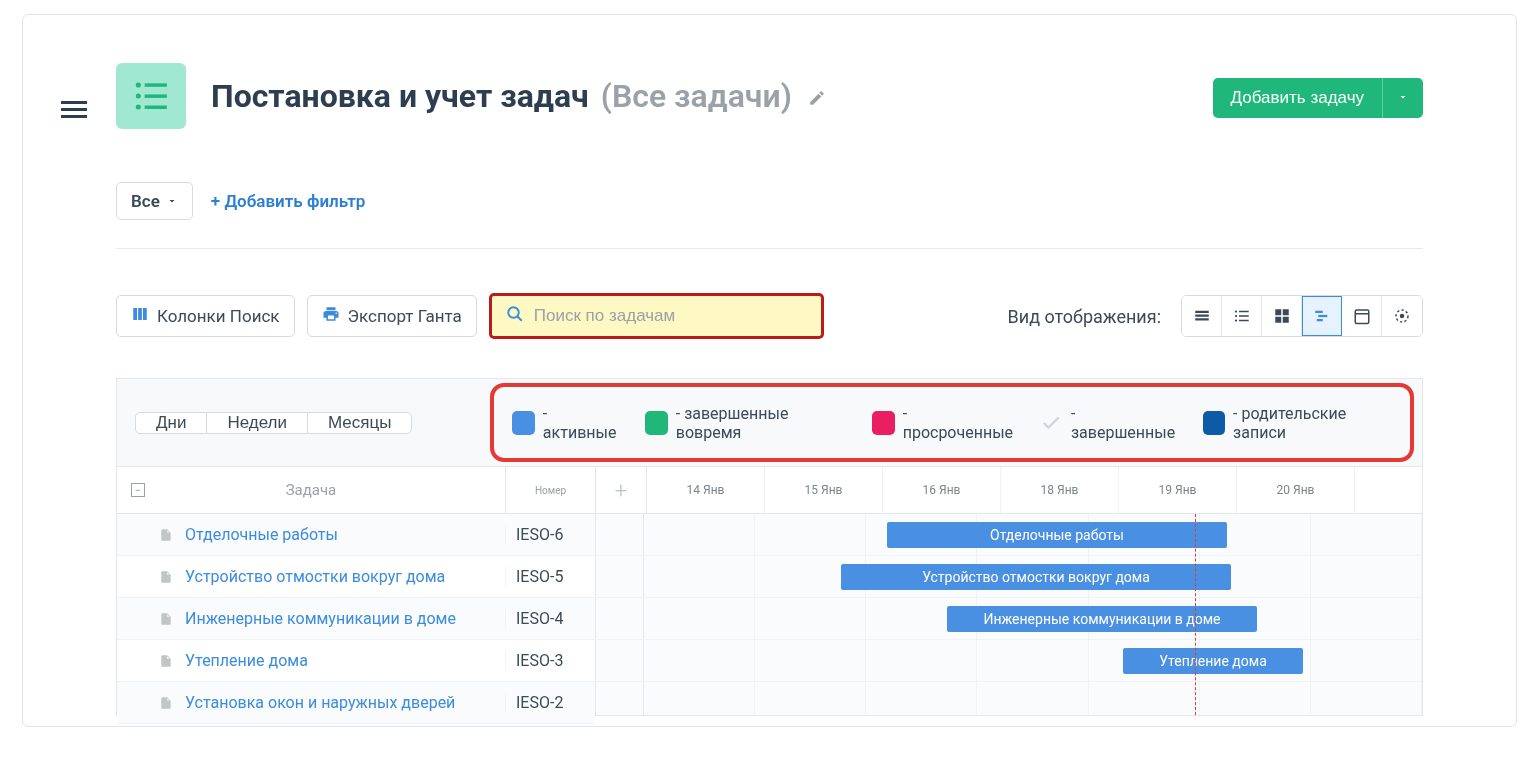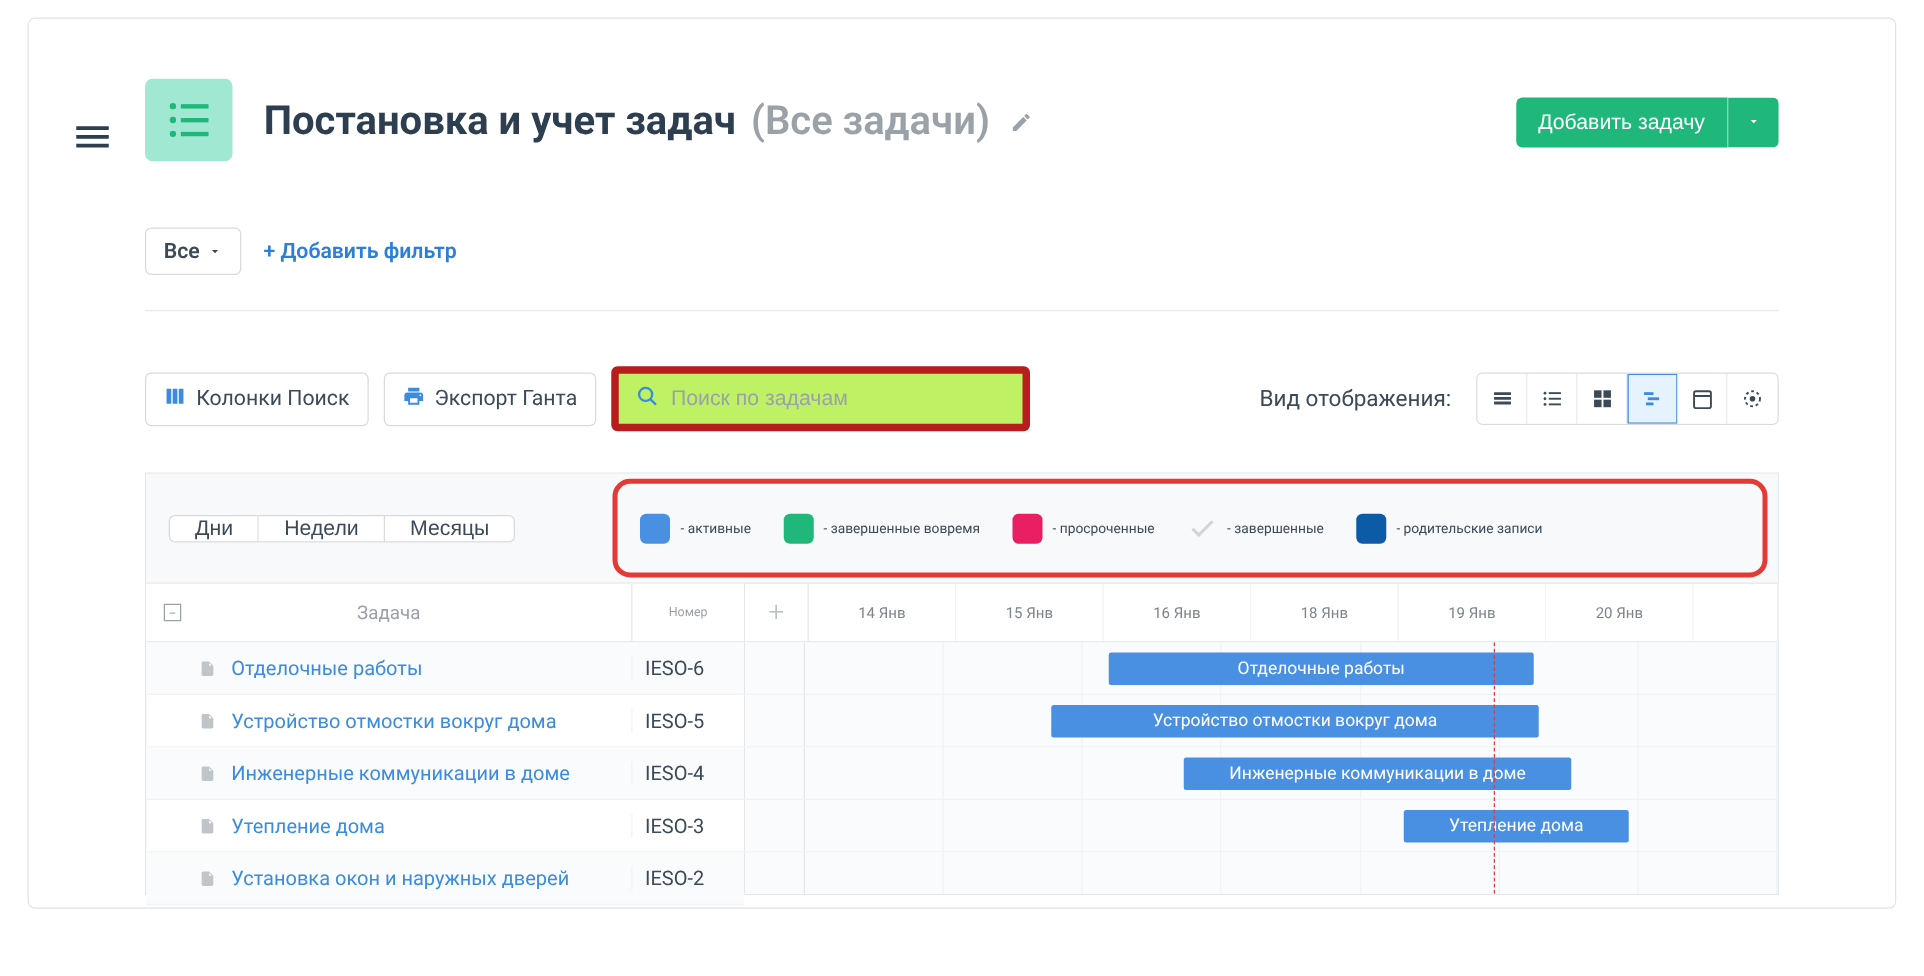--- a/index.html
+++ b/index.html
@@ -16,38 +16,38 @@
   .edit-icon { color: #9aa1a8; cursor: pointer; margin-left: 4px; }
   .add-task { position: absolute; right: 93px; top: 63px; display: flex; }
   .add-task-btn { background: #1fb87a; color: #fff; border: none; padding: 10px 18px; font-size: 17px; border-radius: 5px 0 0 5px; cursor: pointer; }
   .add-task-drop { background: #1fb87a; color: #fff; border: none; border-left: 1px solid rgba(255,255,255,0.3); padding: 10px 14px; border-radius: 0 5px 5px 0; cursor: pointer; }
   .filter-row { position: absolute; left: 93px; top: 167px; right: 93px; display: flex; align-items: center; gap: 18px; padding-bottom: 28px; border-bottom: 1px solid #e8ebee; }
   .filter-all { border: 1px solid #d7dbdf; border-radius: 5px; padding: 8px 14px; font-size: 17px; font-weight: 600; color: #3c4a57; cursor: pointer; display: flex; align-items: center; gap: 6px; }
   .filter-add { color: #2d7fd6; font-size: 17px; font-weight: 600; cursor: pointer; }
   .toolbar-row { position: absolute; left: 93px; top: 278px; right: 93px; display: flex; align-items: center; gap: 12px; }
   .tb-btn { border: 1px solid #d7dbdf; border-radius: 5px; padding: 9px 14px; font-size: 17px; color: #3c4a57; cursor: pointer; display: flex; align-items: center; gap: 8px; background: #fff; }
   .tb-icon-blue { color: #3b8cde; }
-  .search-wrap { border: 6px solid #b91c1c; border-radius: 5px; padding: 9px 14px; display: flex; align-items: center; gap: 10px; width: 335px; background: #bef264; }
+  .search-wrap { border: 3px solid #b91c1c; border-radius: 5px; padding: 9px 14px; display: flex; align-items: center; gap: 10px; width: 335px; background: #fef9c3; }
   .search-wrap input { border: none; outline: none; font-size: 17px; color: #3c4a57; flex: 1; background: transparent; }
   .search-wrap input::placeholder { color: #9aa1a8; }
   .spacer { flex: 1; }
   .view-label { font-size: 18px; color: #3c4a57; margin-right: 8px; }
   .view-icons { display: flex; border: 1px solid #d7dbdf; border-radius: 5px; overflow: hidden; }
   .view-icons button { background: #fff; border: none; border-right: 1px solid #e4e7ea; width: 40px; height: 40px; display: flex; align-items: center; justify-content: center; cursor: pointer; color: #3c4a57; }
   .view-icons button:last-child { border-right: none; }
   .view-icons button.active { background: #e6f2fd; color: #3b8cde; border: 1px solid #3b8cde; }
   .gantt-panel { position: absolute; left: 93px; top: 363px; right: 93px; bottom: 10px; border: 1px solid #e4e7ea; background: #fff; }
   .controls-row { display: flex; align-items: stretch; border-bottom: 1px solid #e4e7ea; background: #f8f9fa; height: 88px; }
   .scale-tabs { display: flex; align-items: center; padding: 0 18px; }
   .scale-tabs button { background: #fff; border: 1px solid #d7dbdf; padding: 0 20px; font-size: 17px; color: #3c4a57; cursor: pointer; }
   .scale-tabs button:first-child { border-radius: 5px 0 0 5px; }
   .scale-tabs button:nth-child(2) { border-left: none; border-right: none; }
   .scale-tabs button:last-child { border-radius: 0 5px 5px 0; }
   .legend-wrap { flex: 1; display: flex; align-items: center; border: 4px solid #e53935; border-radius: 14px; margin: 4px 8px 4px 60px; padding: 0 18px; gap: 26px; }
-  .legend-item { display: flex; align-items: center; gap: 8px; font-size: 11px; color: #3c4a57; }
+  .legend-item { display: flex; align-items: center; gap: 8px; font-size: 16px; color: #3c4a57; }
   .legend-sw { width: 24px; height: 24px; border-radius: 5px; }
   .gantt-body { display: flex; height: calc(100% - 88px); }
   .left-col { width: 478px; flex-shrink: 0; }
   .right-col { flex: 1; overflow: hidden; position: relative; }
   .hdr-row { display: flex; height: 47px; border-bottom: 1px solid #e4e7ea; background: #fff; }
   .hdr-task { flex: 1; display: flex; align-items: center; justify-content: center; color: #9aa1a8; font-size: 15px; position: relative; }
   .collapse-box { position: absolute; left: 14px; width: 14px; height: 14px; border: 1px solid #9aa1a8; display: flex; align-items: center; justify-content: center; font-size: 11px; color: #9aa1a8; cursor: pointer; }
   .hdr-num { width: 90px; border-left: 1px solid #e4e7ea; display: flex; align-items: center; justify-content: center; color: #9aa1a8; font-size: 10px; }
   .task-row { display: flex; height: 42px; border-bottom: 1px solid #f0f2f4; align-items: center; }
   .task-row:nth-child(odd) { background: #fafbfc; }

